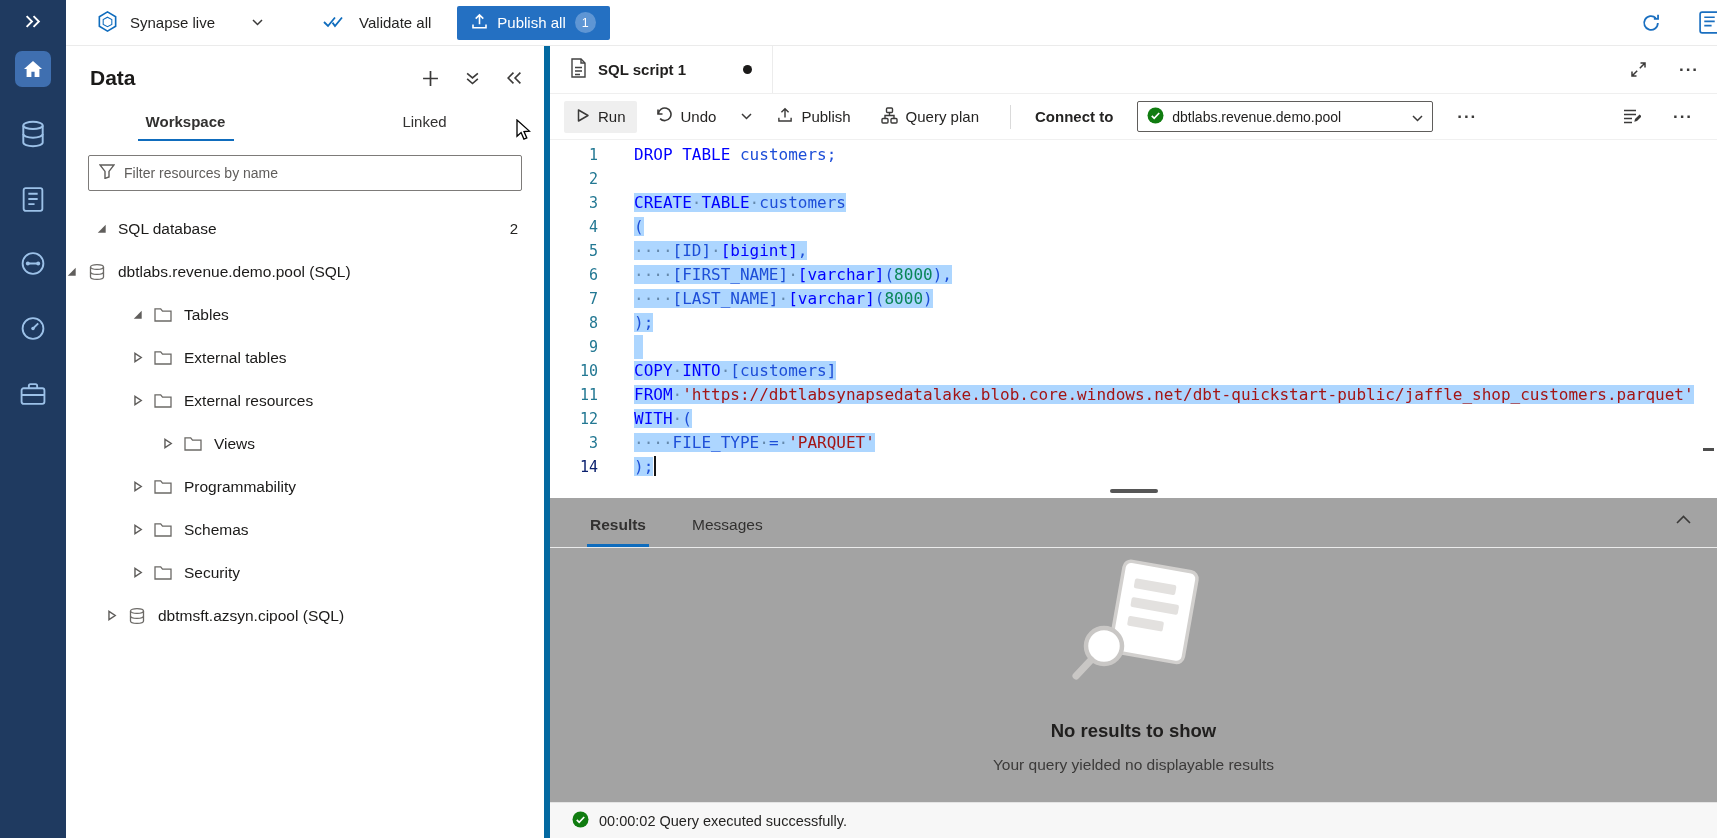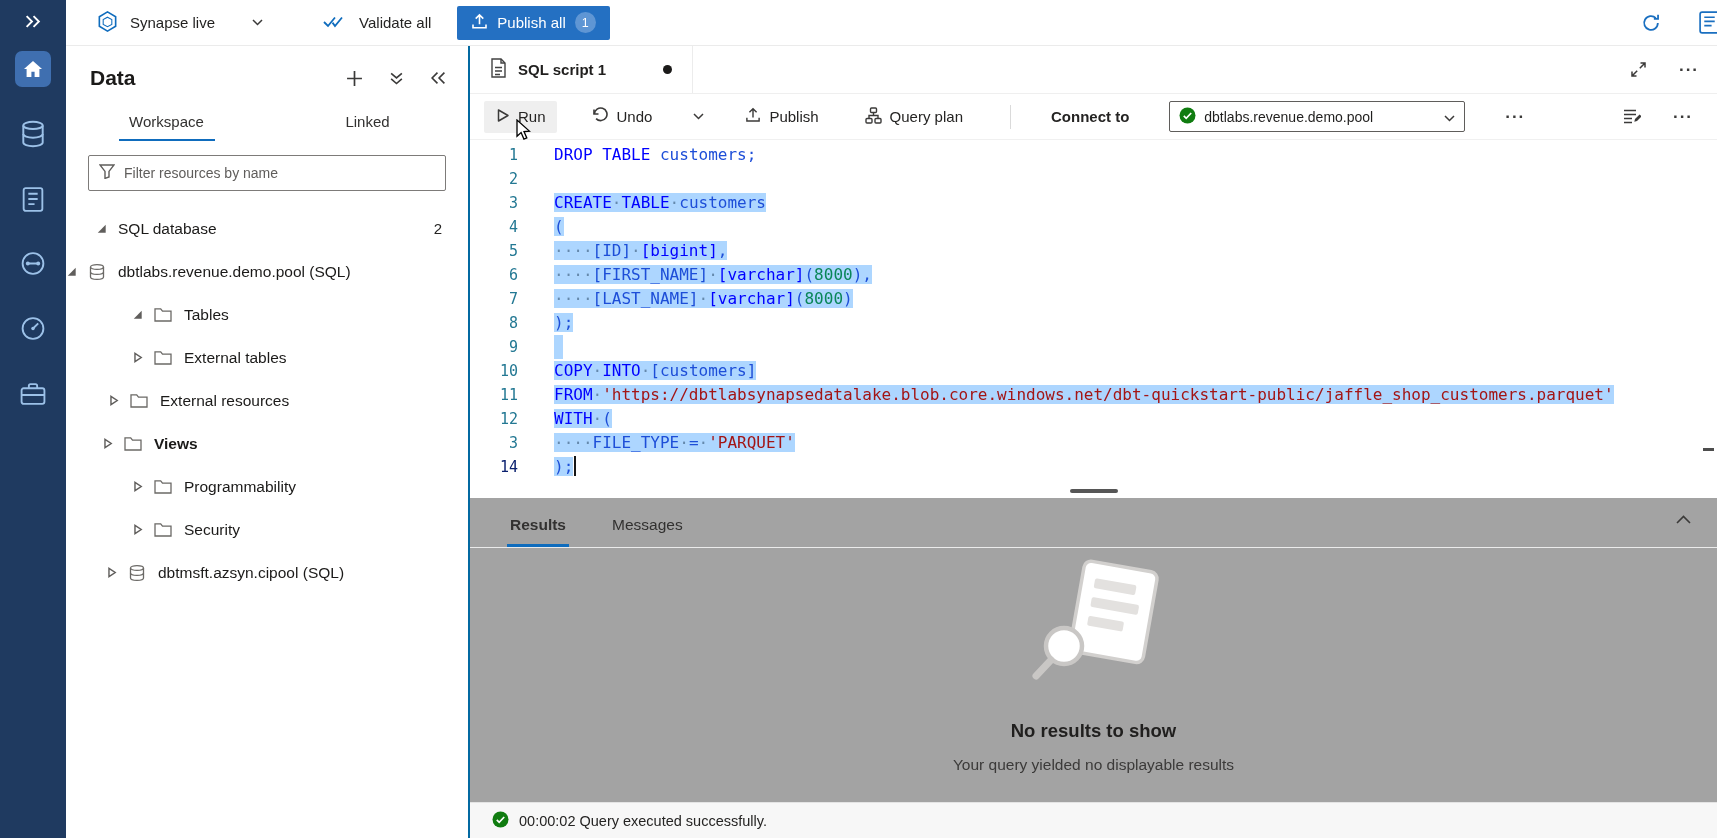--- a/index.html
+++ b/index.html
@@ -25,48 +25,48 @@
   .mode-chevron{margin-left:26px;display:flex}
   .validate-btn{display:flex;align-items:center;gap:16px;font-size:15px;margin-left:60px;cursor:pointer}
   .publish-btn{display:flex;align-items:center;gap:9px;margin-left:26px;height:34px;padding:0 14px;background:var(--publish);border:none;border-radius:2px;color:#fff;font-size:15px;font-family:inherit;cursor:pointer}
   .publish-badge{width:21px;height:21px;border-radius:50%;background:#5f96d4;color:#fff;font-size:12.5px;display:flex;align-items:center;justify-content:center}
   .topbar-right{margin-left:auto;display:flex;align-items:center;gap:34px;margin-right:-5px}
   .icon-btn{display:flex;align-items:center;justify-content:center;cursor:pointer;background:none;border:none;padding:2px}
 
   .bodyrow{flex:1;display:flex;min-height:0}
 
   
-  .data-panel{width:404px;flex:none;background:#fff;border-right:2px solid #0369a1;display:flex;flex-direction:column}
+  .data-panel{width:484px;flex:none;background:#fff;border-right:6px solid #0369a1;display:flex;flex-direction:column}
   .dp-header{display:flex;align-items:center;padding:20px 20px 4px 24px}
   .dp-title{font-size:21px;font-weight:700;color:#1b1a19;flex:1}
   .dp-header .icon-btn{margin-left:22px}
   .dp-tabs{display:flex;margin-top:8px}
   .dp-tab{flex:1;text-align:center;font-size:15px;padding:11px 0;color:#323130;position:relative;cursor:pointer}
-  .dp-tab.active{font-weight:400}
+  .dp-tab.active{font-weight:700}
   .dp-tab.active::after{content:"";position:absolute;left:50%;transform:translateX(-50%);bottom:0;width:96px;height:2px;background:var(--accent)}
   .dp-search{margin:14px 22px 10px 22px;height:36px;border:1px solid #7d7b79;border-radius:2px;display:flex;align-items:center;padding:0 10px;gap:9px}
   .dp-search input{border:none;outline:none;flex:1;font-size:14px;font-family:inherit;color:#201f1e}
   .dp-search input::placeholder{color:#5f5d5b}
   .tree{flex:1;overflow:hidden;padding-top:6px}
   .tree-row{height:43px;display:flex;align-items:center;font-size:15.5px;color:#1b1a19;cursor:pointer}
   .twisty{width:12px;flex:none;display:flex;margin-right:10px}
   .tree-icon{width:20px;flex:none;display:flex;margin-right:10px}
   .tree-label{white-space:nowrap;overflow:hidden;text-overflow:ellipsis}
   .tree-count{margin-left:auto;padding-right:26px;font-size:15px;color:#252423}
 
   
   .main{flex:1;display:flex;flex-direction:column;min-width:0;background:#fff}
   .tabstrip{height:48px;flex:none;display:flex;align-items:stretch;border-bottom:1px solid #efefef;position:relative}
   .editor-tab{display:flex;align-items:center;gap:11px;padding:0 20px;border-right:1px solid #ececec;background:#fff;cursor:pointer}
   .editor-tab .tab-label{font-size:15px;font-weight:600;color:#201f1e}
   .dirty-dot{width:9px;height:9px;border-radius:50%;background:#1b1a19;margin-left:46px}
   .tabstrip-right{position:absolute;right:16px;top:0;height:100%;display:flex;align-items:center;gap:28px}
   .more-glyph{font-size:17px;letter-spacing:1px;color:#3b3a39;font-weight:700;line-height:1}
 
-  .toolbar{height:46px;flex:none;display:flex;align-items:center;gap:24px;padding:0 14px;border-bottom:1px solid #f0f0f0;font-size:15px;color:#252423}
+  .toolbar{height:46px;flex:none;display:flex;align-items:center;gap:8px;padding:0 14px;border-bottom:1px solid #f0f0f0;font-size:15px;color:#252423}
   .tb-btn{display:flex;align-items:center;gap:8px;padding:7px 11px;border-radius:2px;background:none;border:none;font-family:inherit;font-size:15px;color:#252423;cursor:pointer}
   .tb-btn.hovered{background:#efefef}
   .tb-chev{padding:7px 6px}
   .tb-sep{width:1px;height:24px;background:#dadada;margin:0 12px;flex:none}
   .connect-label{font-weight:700;padding:0 4px}
   .pool-select{margin-left:12px;width:296px;height:31px;border:1px solid #5f5d5b;border-radius:2px;display:flex;align-items:center;gap:8px;padding:0 9px;cursor:pointer}
   .pool-select .pool-name{flex:1;font-size:14px;color:#201f1e;white-space:nowrap;overflow:hidden;text-overflow:ellipsis}
   .toolbar-right{margin-left:auto;display:flex;align-items:center;gap:28px;padding-right:8px}
 
   
@@ -291,34 +291,34 @@
                   <path d="M2.7 1.2 8.4 5 2.7 8.8Z" fill="none" stroke="#605e5c" stroke-width="1.3"></path>
                 </svg>
               </span>
               <span class="tree-icon">
                 <svg width="18" height="15" viewBox="0 0 18 15" fill="none" stroke="#6b6966" stroke-width="1.3">
                   <path d="M1 14V1.8h5.7l1.8 2.3H17V14Z"></path>
                 </svg>
               </span>
               <span class="tree-label">External tables</span>
             </div>
-            <div class="tree-row" style="padding-left: 42px;">
+            <div class="tree-row" style="padding-left: 66px;">
               <span class="twisty">
                 <svg width="11" height="11" viewBox="0 0 10 10">
                   <path d="M2.7 1.2 8.4 5 2.7 8.8Z" fill="none" stroke="#605e5c" stroke-width="1.3"></path>
                 </svg>
               </span>
               <span class="tree-icon">
                 <svg width="18" height="15" viewBox="0 0 18 15" fill="none" stroke="#6b6966" stroke-width="1.3">
                   <path d="M1 14V1.8h5.7l1.8 2.3H17V14Z"></path>
                 </svg>
               </span>
               <span class="tree-label">External resources</span>
             </div>
-            <div class="tree-row" style="padding-left: 36px; font-weight: bold;">
+            <div class="tree-row" style="padding-left: 96px;">
               <span class="twisty">
                 <svg width="11" height="11" viewBox="0 0 10 10">
                   <path d="M2.7 1.2 8.4 5 2.7 8.8Z" fill="none" stroke="#605e5c" stroke-width="1.3"></path>
                 </svg>
               </span>
               <span class="tree-icon">
                 <svg width="18" height="15" viewBox="0 0 18 15" fill="none" stroke="#6b6966" stroke-width="1.3">
                   <path d="M1 14V1.8h5.7l1.8 2.3H17V14Z"></path>
                 </svg>
               </span>
@@ -329,20 +329,33 @@
                 <svg width="11" height="11" viewBox="0 0 10 10">
                   <path d="M2.7 1.2 8.4 5 2.7 8.8Z" fill="none" stroke="#605e5c" stroke-width="1.3"></path>
                 </svg>
               </span>
               <span class="tree-icon">
                 <svg width="18" height="15" viewBox="0 0 18 15" fill="none" stroke="#6b6966" stroke-width="1.3">
                   <path d="M1 14V1.8h5.7l1.8 2.3H17V14Z"></path>
                 </svg>
               </span>
               <span class="tree-label">Programmability</span>
+            </div>
+            <div class="tree-row" style="padding-left: 66px;">
+              <span class="twisty">
+                <svg width="11" height="11" viewBox="0 0 10 10">
+                  <path d="M2.7 1.2 8.4 5 2.7 8.8Z" fill="none" stroke="#605e5c" stroke-width="1.3"></path>
+                </svg>
+              </span>
+              <span class="tree-icon">
+                <svg width="18" height="15" viewBox="0 0 18 15" fill="none" stroke="#6b6966" stroke-width="1.3">
+                  <path d="M1 14V1.8h5.7l1.8 2.3H17V14Z"></path>
+                </svg>
+              </span>
+              <span class="tree-label">Schemas</span>
             </div>
             <div class="tree-row" style="padding-left: 66px;">
               <span class="twisty">
                 <svg width="11" height="11" viewBox="0 0 10 10">
                   <path d="M2.7 1.2 8.4 5 2.7 8.8Z" fill="none" stroke="#605e5c" stroke-width="1.3"></path>
                 </svg>
               </span>
               <span class="tree-icon">
                 <svg width="18" height="15" viewBox="0 0 18 15" fill="none" stroke="#6b6966" stroke-width="1.3">
                   <path d="M1 14V1.8h5.7l1.8 2.3H17V14Z"></path>

